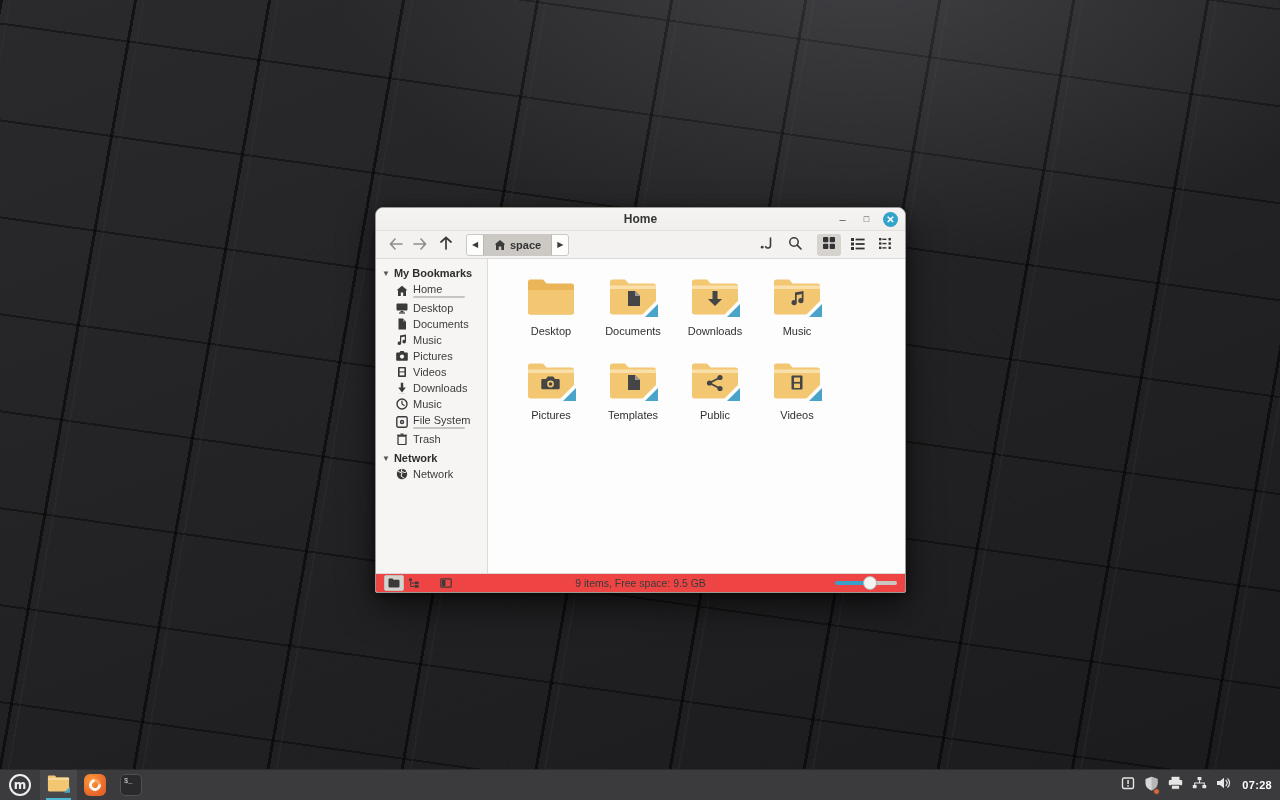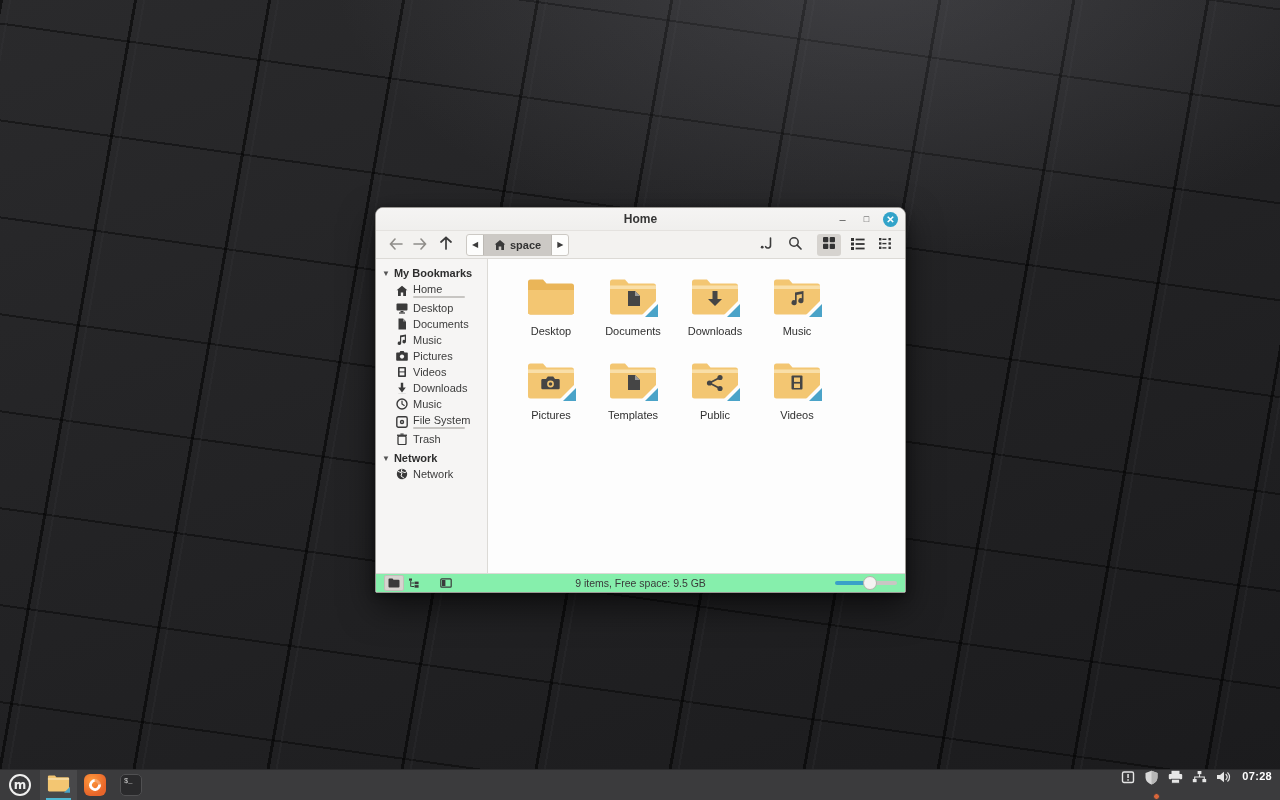--- a/index.html
+++ b/index.html
@@ -51,36 +51,36 @@
   .side-label-wrap { display:flex; flex-direction:column; }
   .usage-bar { height:2px; width:52px; background:#c7c5c2; margin-top:1px; border-radius:1px; overflow:hidden; }
   .usage-fill { height:100%; background:#63a8a3; }
   .expander { font-size:8px; color:#555; }
   .sicon { width:12px; height:12px; flex:0 0 auto; display:flex; }
 
   .content { flex:1; background:#fdfdfd; padding:10px 6px 0 22px; display:flex; flex-wrap:wrap; align-content:flex-start; }
   .file-item { width:82px; height:84px; display:flex; flex-direction:column; align-items:center; padding-top:6px; }
   .file-label { font-size:11px; color:#303030; margin-top:4px; text-align:center; }
 
-  .statusbar { height:19px; background:#86efac; border-top:1px solid #dcdad6; display:flex; align-items:center; padding:0 8px; flex:0 0 auto; position:relative; }
+  .statusbar { height:19px; background:#ef4444; border-top:1px solid #dcdad6; display:flex; align-items:center; padding:0 8px; flex:0 0 auto; position:relative; }
   .sbtn { width:20px; height:16px; display:flex; align-items:center; justify-content:center; border-radius:2px; border:1px solid transparent; }
   .sbtn.active { background:#d6d3cf; border-color:#c2bfba; }
   .status-text { position:absolute; left:0; right:0; text-align:center; font-size:10.5px; color:#3a3a3a; }
   .zoom-slider { margin-left:auto; display:flex; align-items:center; width:62px; height:4px; position:relative; z-index:2; }
   .zs-fill { height:4px; width:34px; background:#3aa0c8; border-radius:2px 0 0 2px; }
   .zs-rest { height:4px; flex:1; background:#c9c6c3; border-radius:0 2px 2px 0; }
   .zs-knob { position:absolute; left:28px; top:-5px; width:14px; height:14px; background:#f4f3f2; border:1px solid #b5b2ad; border-radius:50%; }
 
   
   .taskbar { position:absolute; left:0; bottom:0; width:1280px; height:31px; background:#3b3b3d; display:flex; align-items:center; border-top:1px solid #2c2c2e; }
   .tb-launchers { display:flex; align-items:center; height:100%; }
   .tb-btn { height:100%; display:flex; align-items:center; justify-content:center; padding:0 7px; position:relative; }
   .tb-btn.active { background:rgba(255,255,255,0.07); }
   .tb-btn.active::after { content:""; position:absolute; left:6px; right:6px; bottom:0; height:2px; background:#4db6d2; }
-  .tray { margin-left:auto; display:flex; gap:9px; padding-right:8px; height:100%; }
+  .tray { margin-left:auto; display:flex; align-items:center; gap:9px; padding-right:8px; height:100%; }
   .clock { color:#ffffff; font-size:11px; font-weight:bold; letter-spacing:0.3px; padding-left:2px; }
 
   .ff-icon { width:22px; height:22px; border-radius:6px; background:radial-gradient(circle at 35% 30%, #ff9a3c, #e8652a 70%); display:flex; align-items:center; justify-content:center; }
   .ff-ring { width:12px; height:12px; border:3px solid #fff; border-radius:50%; border-top-color:rgba(255,255,255,0.25); transform:rotate(40deg); }
   .term-icon { width:22px; height:22px; border-radius:5px; background:#2a2a2c; border:1px solid #505052; color:#cfcfcf; font-size:7px; font-family:"Liberation Mono", monospace; padding:2px 0 0 3px; }
   .mint-logo { width:22px; height:22px; border:2px solid #efefef; border-radius:50%; display:flex; align-items:center; justify-content:center; color:#efefef; font-size:12px; font-weight:bold; font-family:"DejaVu Sans", sans-serif; }
 </style>
 </head>
 <body>
 

